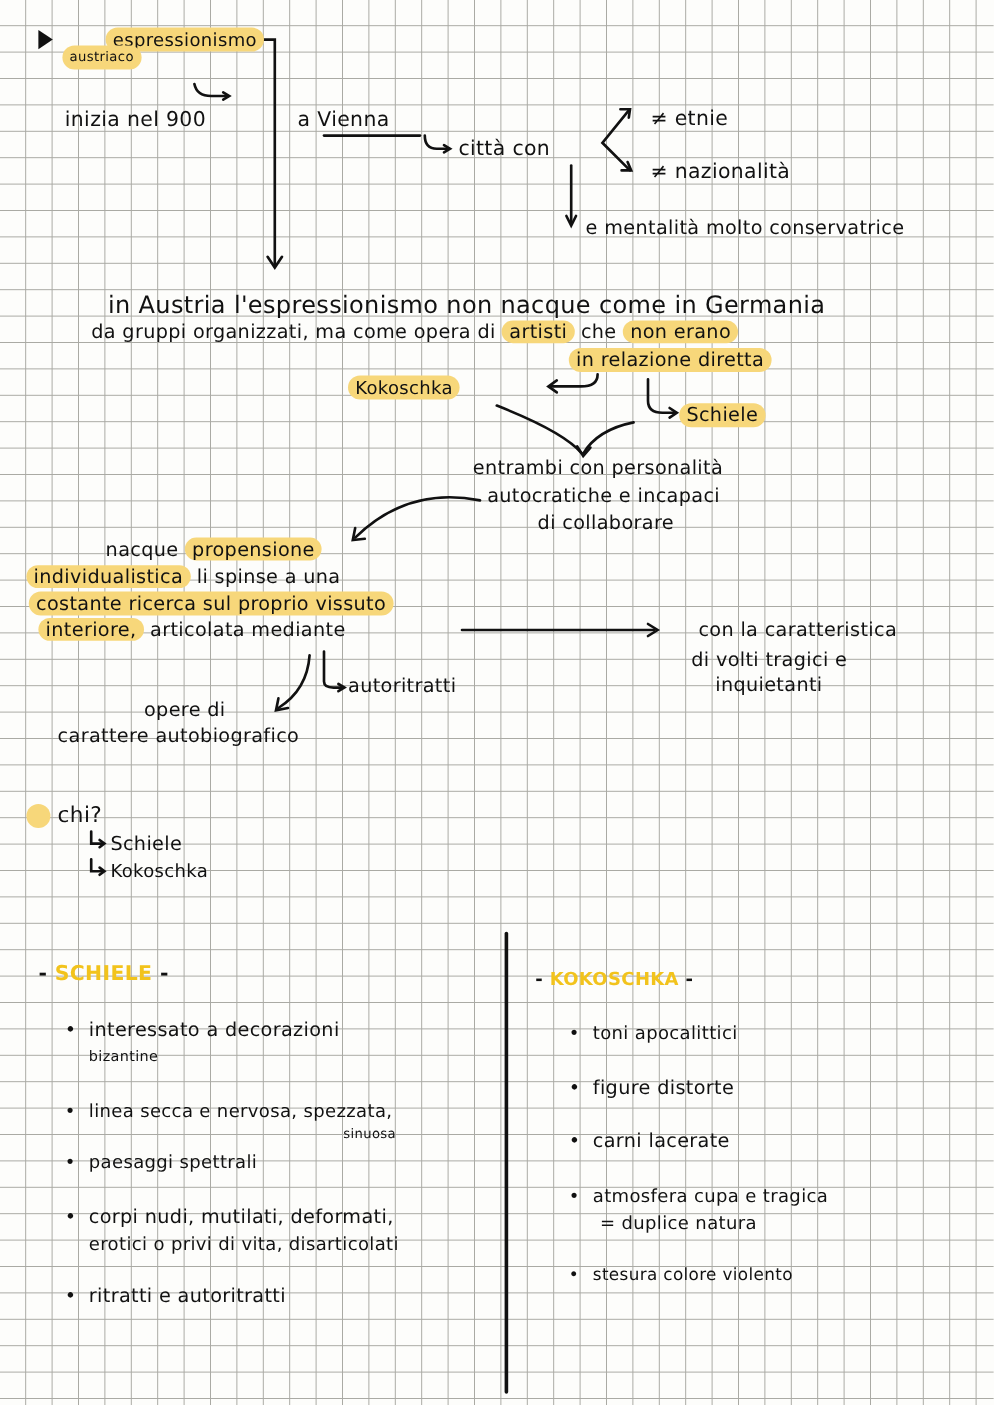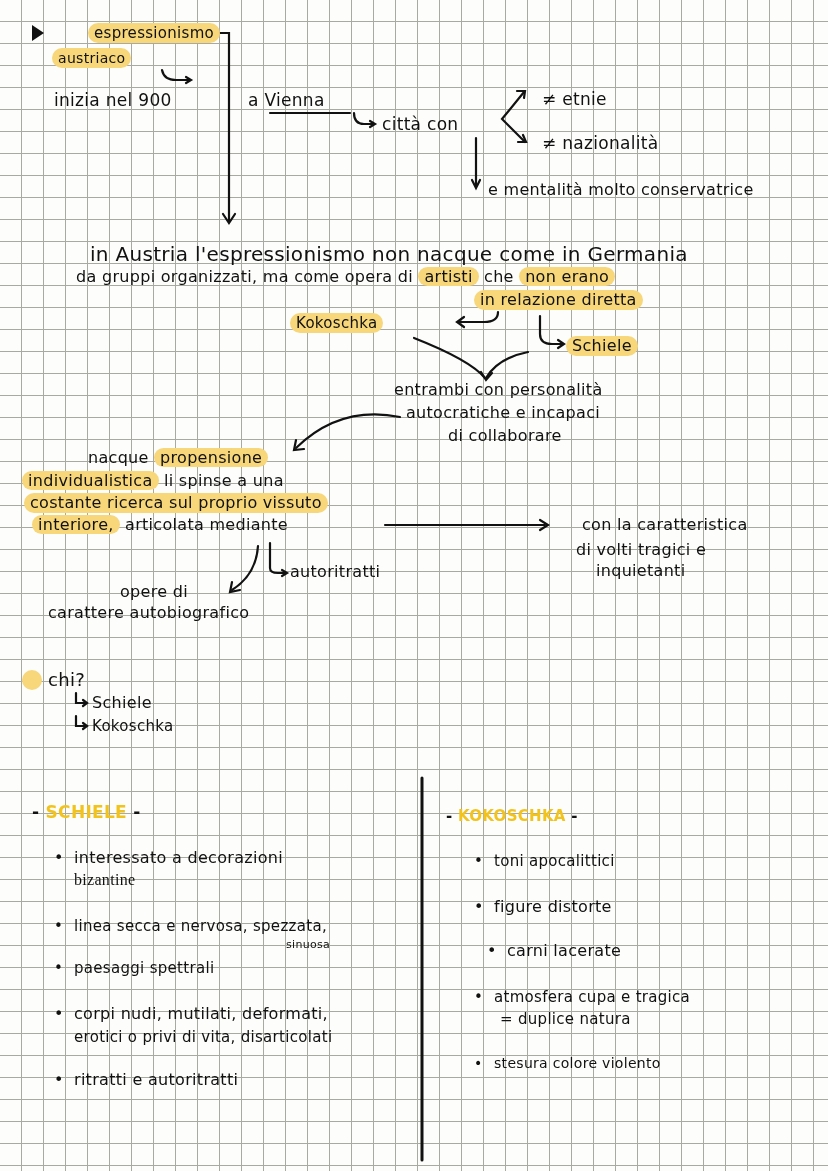--- a/index.html
+++ b/index.html
@@ -73,21 +73,21 @@
       <path d="M83 700 L87 703 L83 706"></path>
     <path d="M76 716 V726 H86"></path>
       <path d="M83 723 L87 726 L83 729"></path>
 
     <path d="M422 778 V1160" stroke-width="3"></path>
   </g>
 </svg>
 
 <div class="tri" style="left:32px;top:25px;"></div>
 <div class="t hl" style="left:48px;top:23px;font-size:15px;margin-left:40px;">espressionismo</div>
-<div class="t hl" style="left:52px;top:48px;font-size:14px;">austriaco</div>
+<div class="t hl" style="left:52px;top:38px;font-size:11px;">austriaco</div>
 
 <div class="t" style="left:54px;top:90px;">inizia nel 900</div>
 <div class="t" style="left:248px;top:90px;">a Vienna</div>
 <div class="t" style="left:382px;top:114px;">città con</div>
 <div class="t" style="left:542px;top:89px;">≠ etnie</div>
 <div class="t" style="left:542px;top:133px;">≠ nazionalità</div>
 <div class="t" style="left:488px;top:180px;font-size:16px;">e mentalità molto conservatrice</div>
 
 <div class="t" style="left:90px;top:244px;font-size:20px;">in Austria l'espressionismo non nacque come in Germania</div>
 <div class="t" style="left:76px;top:267px;font-size:16px;">
@@ -125,29 +125,29 @@
 
 <div class="dot" style="left:22px;top:670px;"></div>
 <div class="t" style="left:48px;top:670px;font-size:18px;">chi?</div>
 <div class="t" style="left:92px;top:693px;font-size:16px;">Schiele</div>
 <div class="t" style="left:92px;top:716px;font-size:15px;">Kokoschka</div>
 
 <div class="t" style="left:32px;top:802px;font-size:17px;">
   <span class="dash">- </span><span class="hdr">SCHIELE</span><span class="dash"> -</span>
 </div>
 <div class="t bullet" style="left:74px;top:848px;font-size:16px;">interessato a decorazioni</div>
-<div class="t" style="left:74px;top:870px;font-size:16px;font-family:Liberation Serif, serif;">bizantine</div>
+<div class="t" style="left:74px;top:870px;font-size:12px;">bizantine</div>
 <div class="t bullet" style="left:74px;top:916px;font-size:15px;">linea secca e nervosa, spezzata,</div>
 <div class="t xs" style="left:286px;top:935px;">sinuosa</div>
 <div class="t bullet" style="left:74px;top:958px;font-size:15px;">paesaggi spettrali</div>
 <div class="t bullet" style="left:74px;top:1004px;font-size:16px;">corpi nudi, mutilati, deformati,</div>
 <div class="t" style="left:74px;top:1027px;font-size:15px;">erotici o privi di vita, disarticolati</div>
 <div class="t bullet" style="left:74px;top:1070px;font-size:16px;">ritratti e autoritratti</div>
 
 <div class="t" style="left:446px;top:806px;font-size:15px;">
   <span class="dash">- </span><span class="hdr">KOKOSCHKA</span><span class="dash"> -</span>
 </div>
 <div class="t bullet" style="left:494px;top:851px;font-size:15px;">toni apocalittici</div>
 <div class="t bullet" style="left:494px;top:897px;font-size:16px;">figure distorte</div>
-<div class="t bullet" style="left:507px;top:941px;font-size:16px;text-align:center;">carni lacerate</div>
+<div class="t bullet" style="left:494px;top:941px;font-size:16px;text-align:center;">carni lacerate</div>
 <div class="t bullet" style="left:494px;top:987px;font-size:15px;">atmosfera cupa e tragica</div>
 <div class="t" style="left:500px;top:1009px;font-size:15px;">= duplice natura</div>
 <div class="t bullet" style="left:494px;top:1053px;font-size:14px;">stesura colore violento</div>
 
 </body></html>

